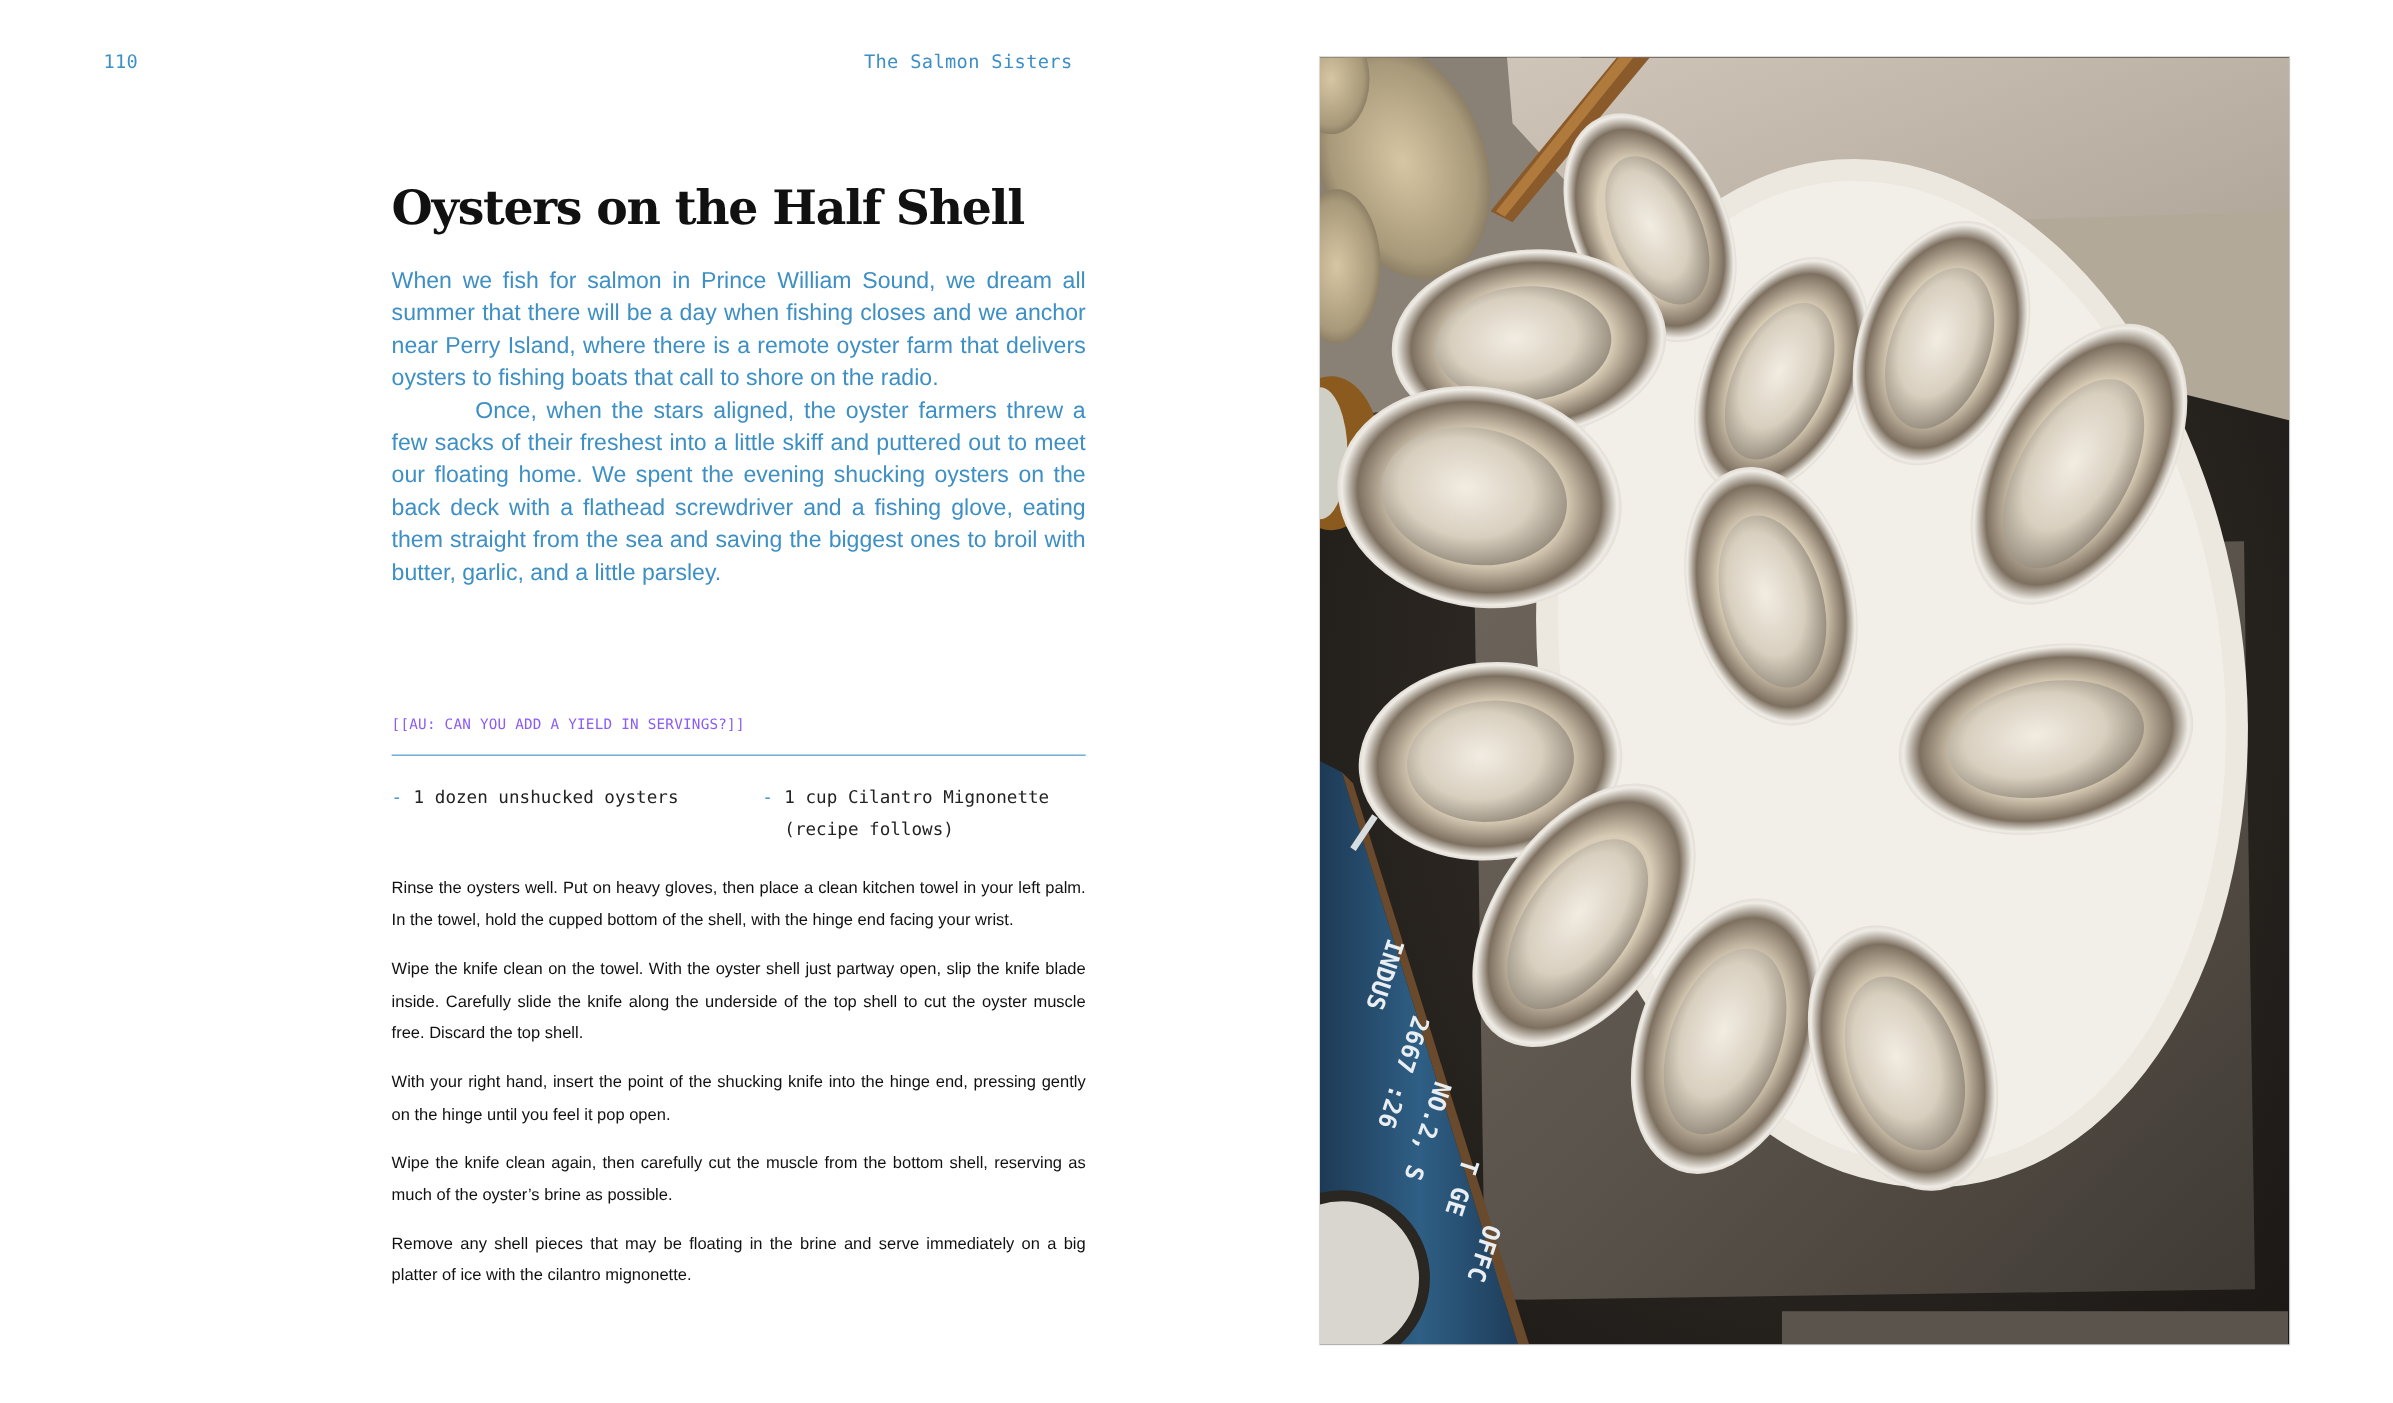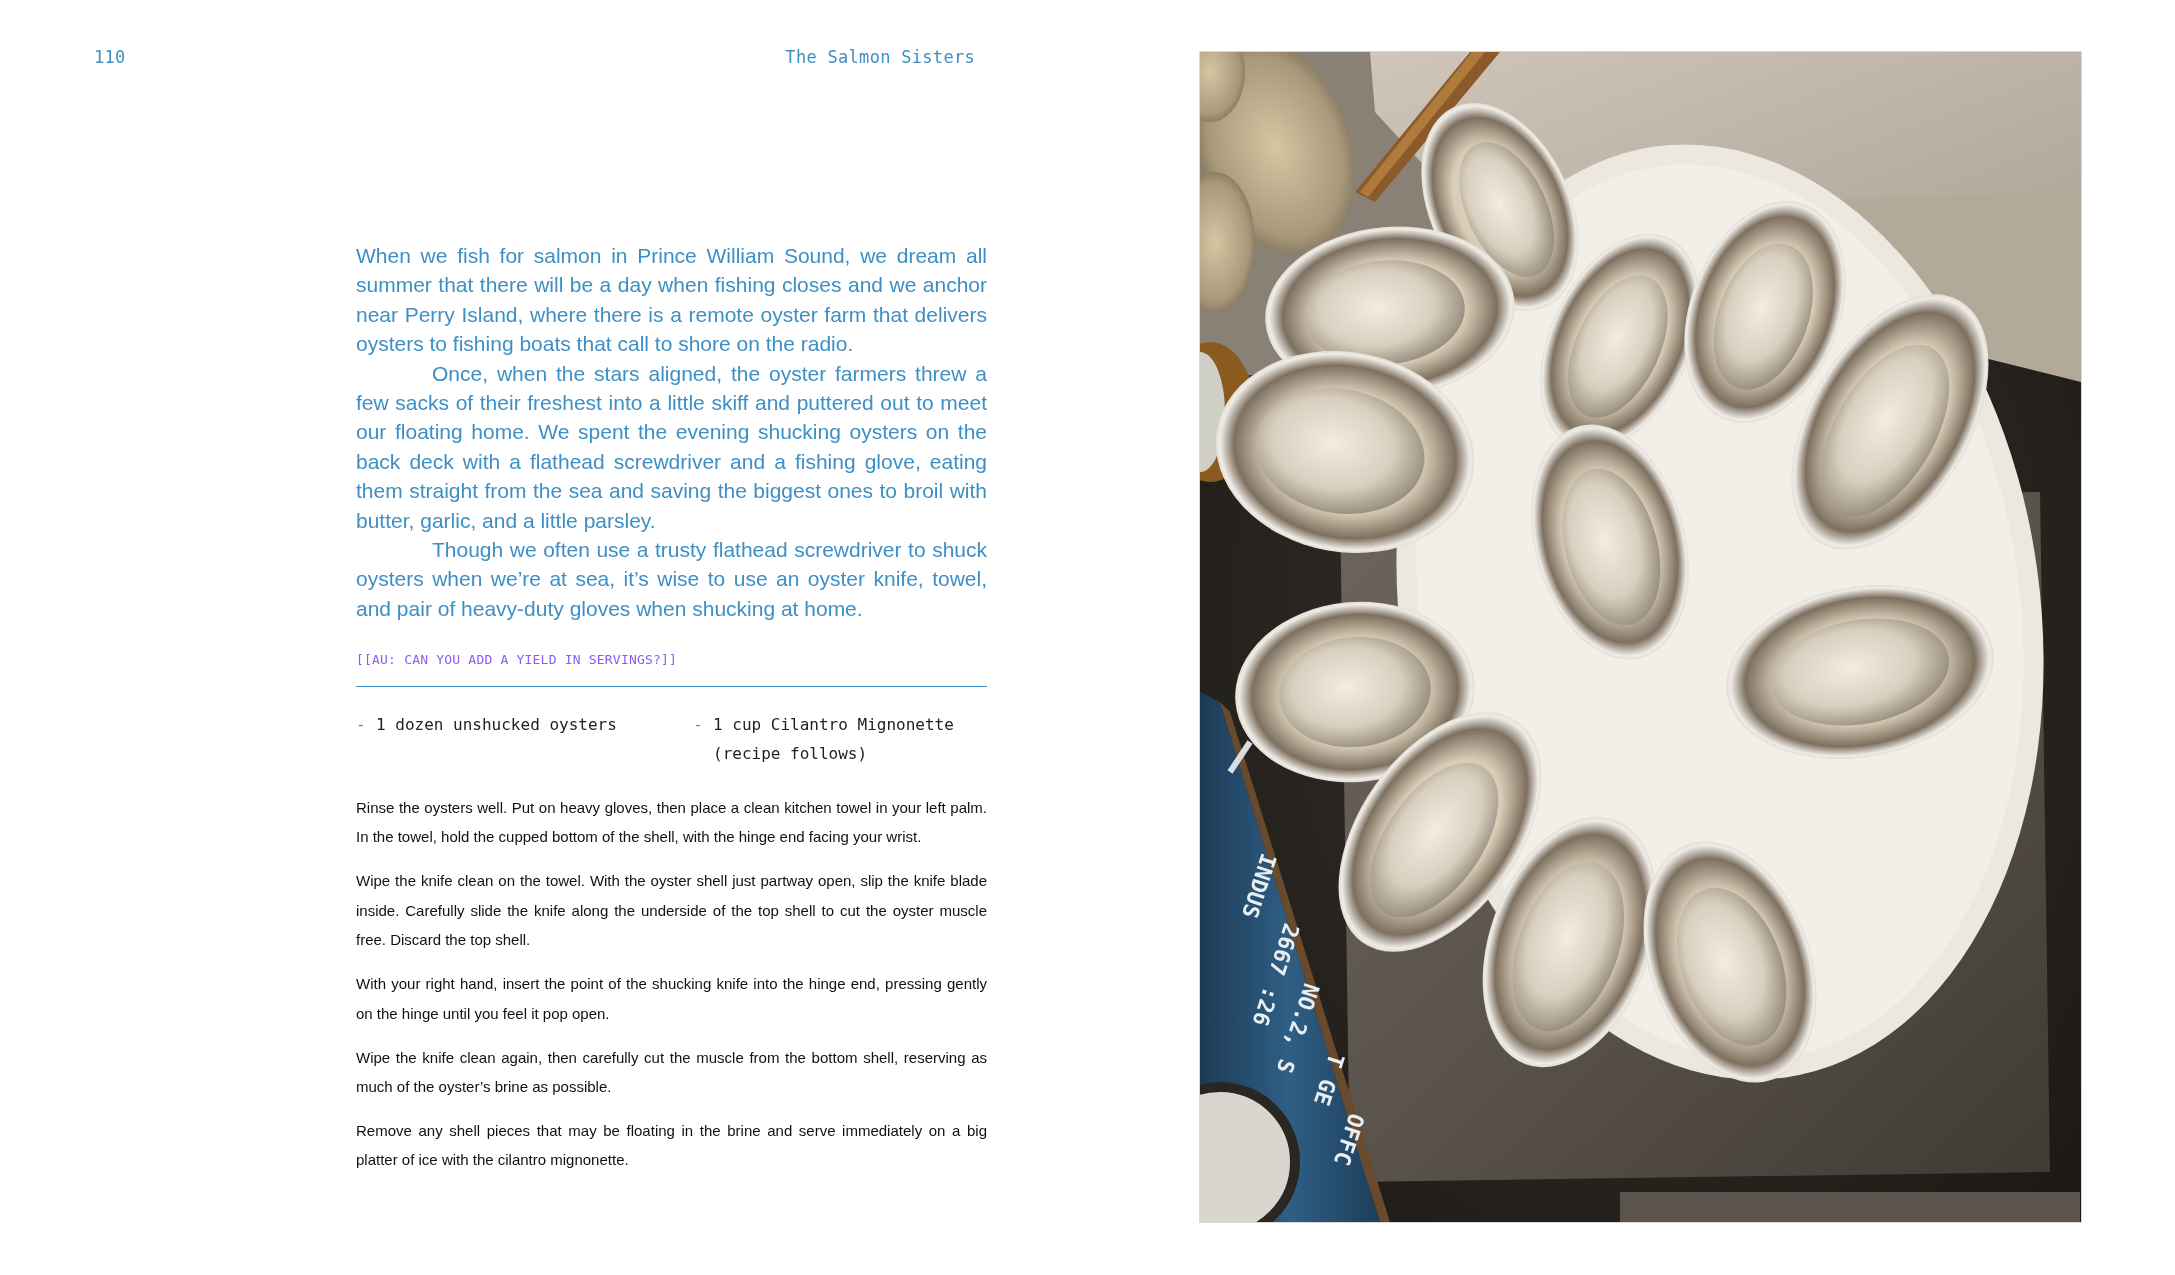--- a/index.html
+++ b/index.html
@@ -56,25 +56,25 @@
   }
   .photo svg { display: block; }
 </style>
 </head>
 <body>
 
 <div class="page-left">
   <div class="running-head page-num">110</div>
   <div class="running-head book-title">The Salmon Sisters</div>
 
+  <h1 class="col title">Oysters on the Half Shell</h1>
 
   <div class="col intro">
     <p>When we fish for salmon in Prince William Sound, we dream all summer that there will be a day when fishing closes and we anchor near Perry Island, where there is a remote oyster farm that delivers oysters to fishing boats that call to shore on the radio.</p>
     <p class="indent">Once, when the stars aligned, the oyster farmers threw a few sacks of their freshest into a little skiff and puttered out to meet our floating home. We spent the evening shucking oysters on the back deck with a flathead screwdriver and a fishing glove, eating them straight from the sea and saving the biggest ones to broil with butter, garlic, and a little parsley.</p>
-    <p class="indent">Though we often use a trusty flathead screwdriver to shuck oysters when we’re at sea, it’s wise to use an oyster knife, towel, and pair of heavy-duty gloves when shucking at home.</p>
   </div>
 
   <div class="col au-note">[[AU: CAN YOU ADD A YIELD IN SERVINGS?]]</div>
 
   <div class="col rule"></div>
 
   <div class="col ingredients">
     <div class="ing first">
       <span class="dash">-</span>
       <span class="txt">1 dozen unshucked oysters</span>

